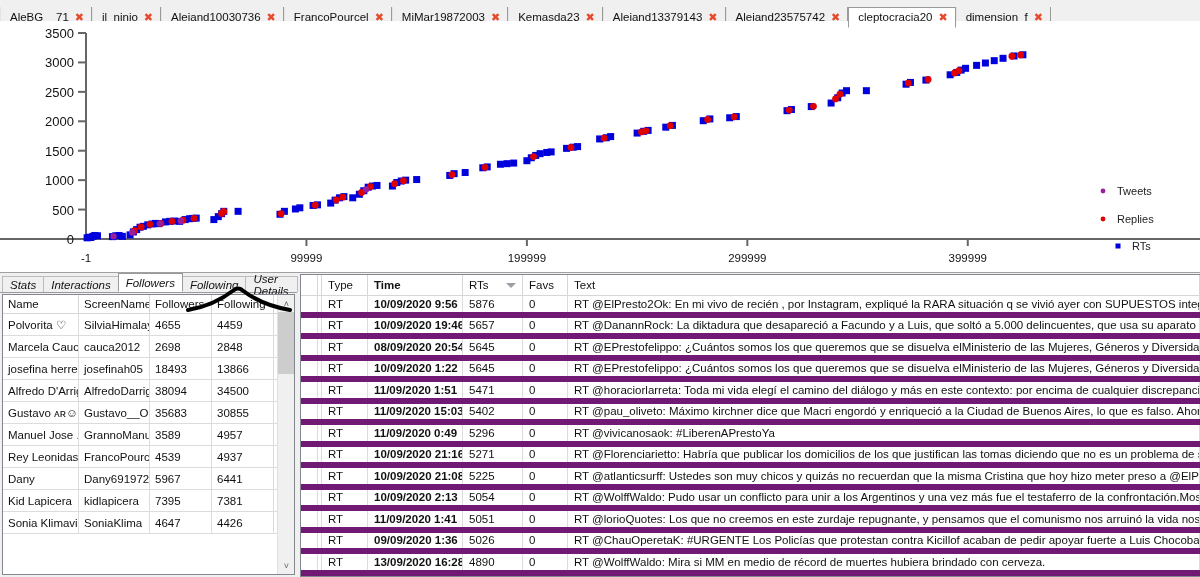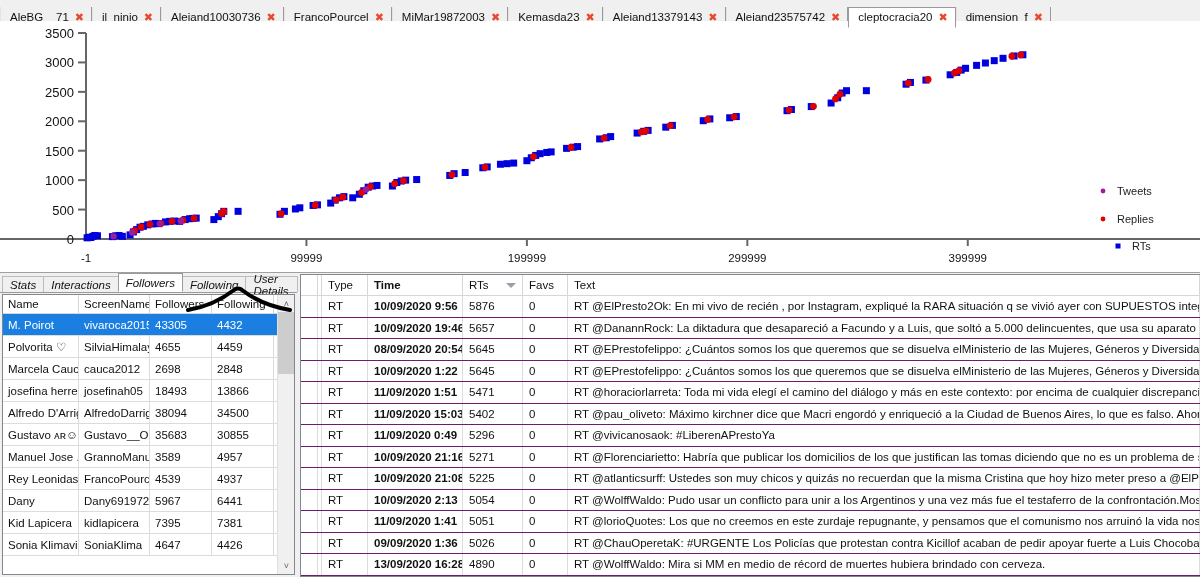--- a/index.html
+++ b/index.html
@@ -155,21 +155,21 @@
     display: flex; height: 21px;
     background: #ffffff; border-bottom: 1px solid #d6d6d6;
     align-items: stretch;
   }
   .rhdr .rc {
     display: flex; align-items: center;
     padding-left: 6px; font-size: 11.5px; color: #111;
     border-right: 1px solid #d6d6d6;
     white-space: nowrap; overflow: hidden;
   }
-  .rrow { display: flex; height: 21.5px; border-bottom: 1px solid #701a75; }
+  .rrow { display: flex; height: 21.5px; border-bottom: 6px solid #701a75; }
   .rrow .rc {
     display: flex; align-items: center;
     padding-left: 6px; font-size: 11.5px; color: #111;
     border-right: 1px solid #dcdcdc;
     white-space: nowrap; overflow: hidden; text-overflow: clip;
   }
   .rc-gut { width: 17px; padding-left: 0 !important; background: #fff; border-right: 1px solid #dcdcdc; }
   .rc-gut2 { width: 4px; padding-left: 0 !important; border-right: 1px solid #dcdcdc; }
   .col-type { width: 46px; }
   .col-time { width: 95px; font-weight: bold; }
@@ -443,27 +443,20 @@
 
     <div class="leftgrid">
       <div class="gridhdr">
         <div class="hc col-name">Name</div>
         <div class="hc col-screen">ScreenName</div>
         <div class="hc col-fol">Followers</div>
         <div class="hc col-fll">Following</div>
         <div class="hc col-rest"></div>
       </div>
       <div id="leftrows">
-          <div class="lrow sel">
-            <div class="lc col-name">M. Poirot</div>
-            <div class="lc col-screen">vivaroca2015</div>
-            <div class="lc col-fol">43305</div>
-            <div class="lc col-fll">4432</div>
-            <div class="lc col-rest"></div>
-          </div>
           <div class="lrow">
             <div class="lc col-name">Polvorita ♡</div>
             <div class="lc col-screen">SilviaHimalaya</div>
             <div class="lc col-fol">4655</div>
             <div class="lc col-fll">4459</div>
             <div class="lc col-rest"></div>
           </div>
           <div class="lrow">
             <div class="lc col-name">Marcela Cauca</div>
             <div class="lc col-screen">cauca2012</div>

